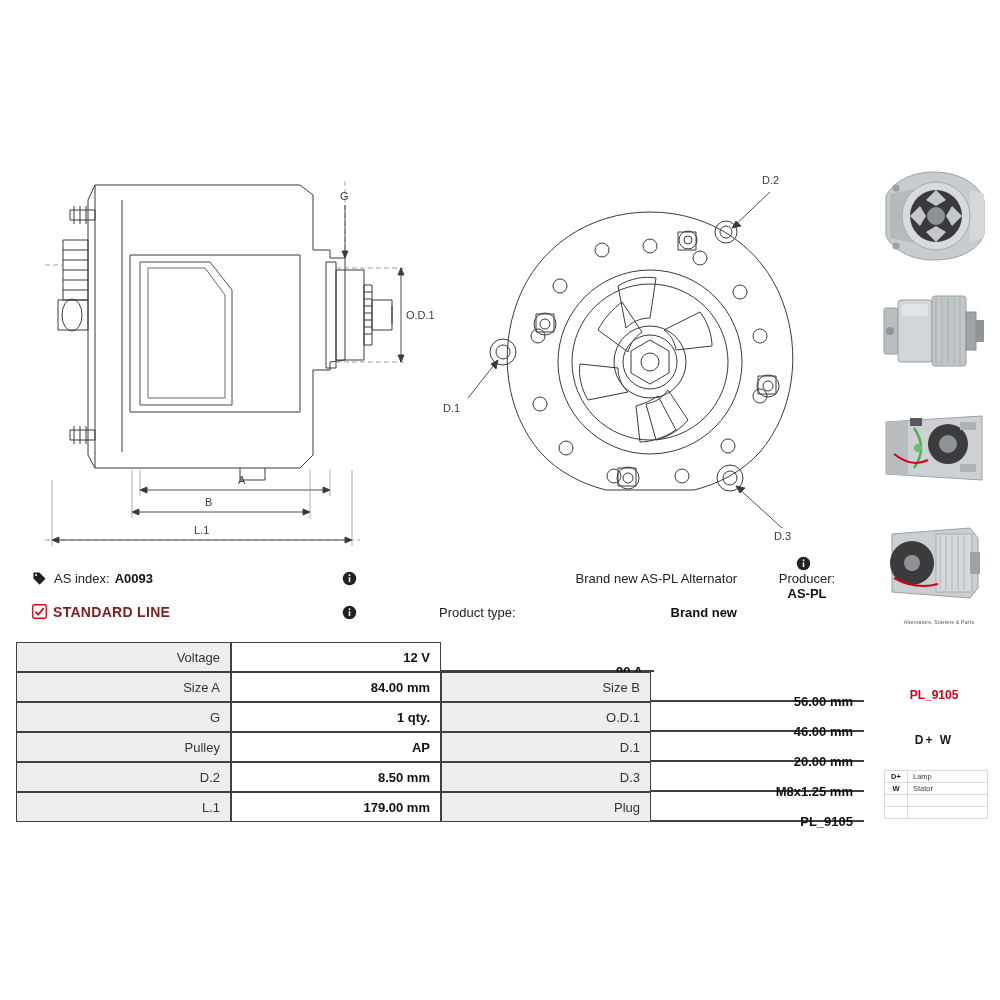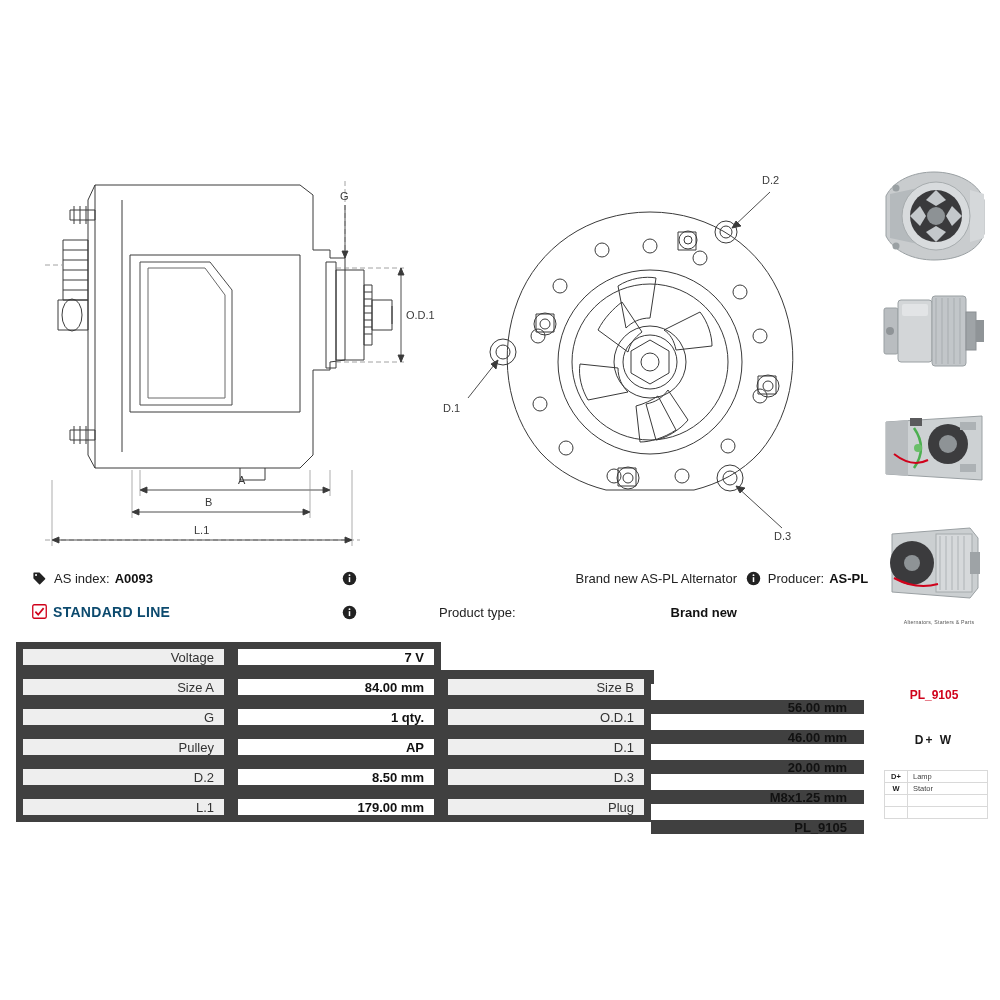--- a/index.html
+++ b/index.html
@@ -16,32 +16,32 @@
   
   .drawings{position:absolute;left:0;top:0;width:870px;height:550px;}
   .svgwrap{position:absolute;left:0;top:0;}
 
   
   .info{position:absolute;left:32px;top:565px;width:845px;height:62px;}
   .info-row{display:flex;align-items:center;height:26px;}
   .info-col{display:flex;align-items:center;}
   .c1{width:310px;}
   .c2{width:395px;justify-content:space-between;}
-  .c3{width:140px;justify-content:center;}
+  .c3{width:140px;justify-content:space-between;flex-direction:column;}
   .ico{width:15px;height:15px;margin-right:7px;flex:0 0 auto;}
   .lbl{font-size:13px;color:#222;}
   .val{font-size:13px;font-weight:bold;color:#111;}
   .asindex{font-size:13px;color:#222;}
-  .std{color:#0c4a6e;font-weight:bold;font-size:14px;letter-spacing:.3px;}
+  .std{color:#7f1d1d;font-weight:bold;font-size:14px;letter-spacing:.3px;}
   .std .chk{margin-right:7px;display:inline-block;}
 
   
   .table{position:absolute;left:16px;top:642px;width:848px;}
   .trow{display:flex;height:30px;}
-  .cell{border:7px solid #404040;box-sizing:border-box;display:flex;align-items:center;font-size:13px;}
+  .cell{border:1px solid #404040;box-sizing:border-box;display:flex;align-items:center;font-size:13px;}
   .k{background:#eeeeee;color:#333;justify-content:flex-end;padding-right:10px;}
   .v{background:#ffffff;color:#111;justify-content:flex-end;padding-right:10px;font-weight:bold;}
   .k1{width:215px;}
   .v1{width:210px;}
   .k2{width:210px;}
   .v2{width:213px;margin-top:28px;}
 
   
   .photos{position:absolute;left:874px;top:160px;width:120px;}
   .photo{width:120px;height:110px;margin-bottom:6px;position:relative;overflow:hidden;background:#fff;}
@@ -271,21 +271,21 @@
   <div class="logo">
     <div class="logo-mark">
       <span class="logo-as">AS</span><span class="logo-bar"></span>
     </div>
     <div class="logo-sub">Alternators, Starters &amp; Parts</div>
   </div>
 
   <div class="table" id="spec-table">
       <div class="trow">
         <div class="cell k k1">Voltage</div>
-        <div class="cell v v1">7 V</div>
+        <div class="cell v v1">12 V</div>
         <div class="cell v v2">90 A</div>
       </div>
       <div class="trow">
         <div class="cell k k1">Size A</div>
         <div class="cell v v1">84.00 mm</div>
         <div class="cell k k2">Size B</div>
         <div class="cell v v2">56.00 mm</div>
       </div>
       <div class="trow">
         <div class="cell k k1">G</div>

